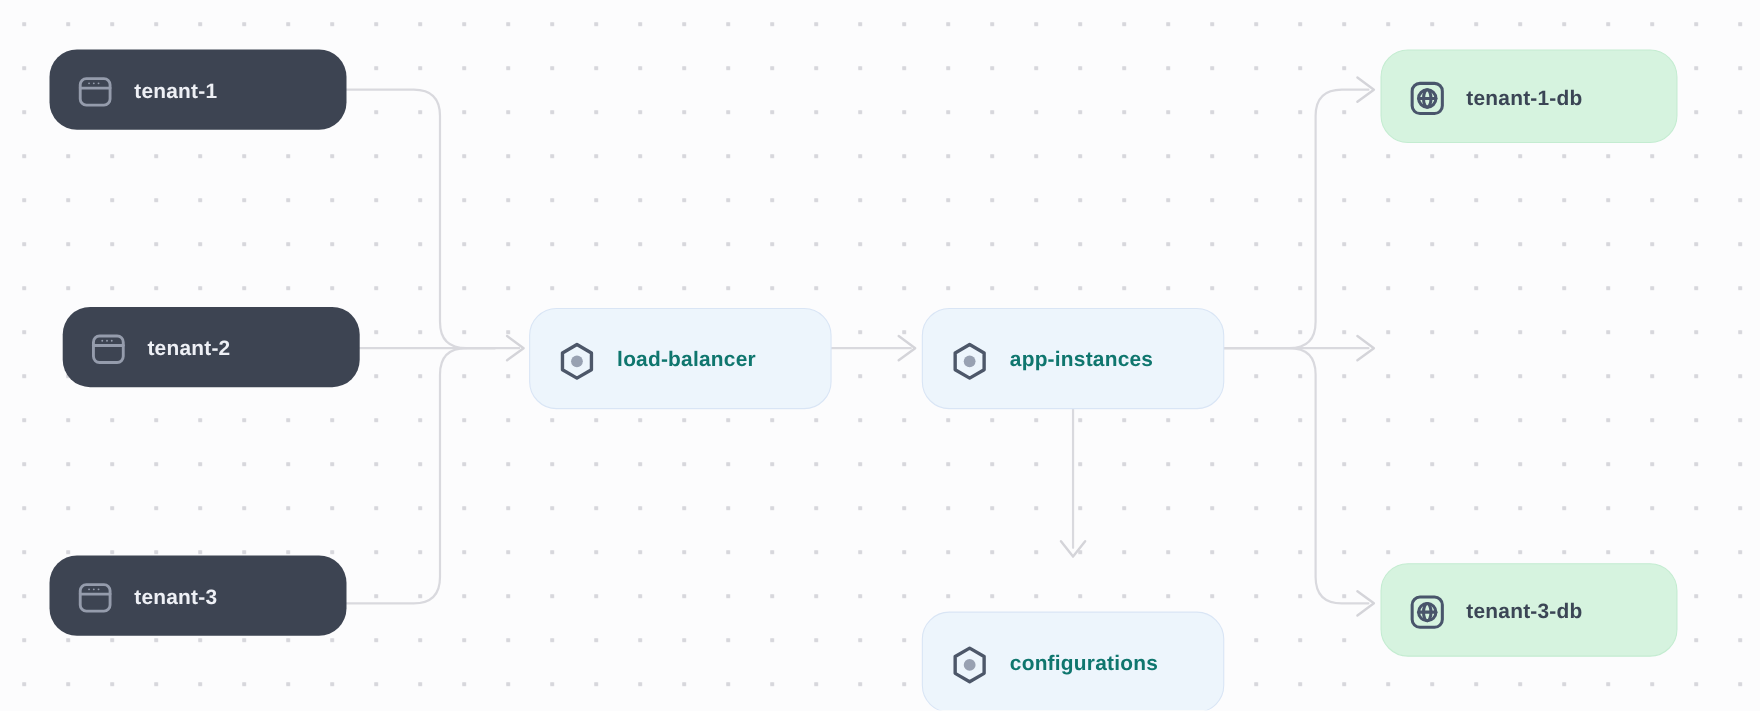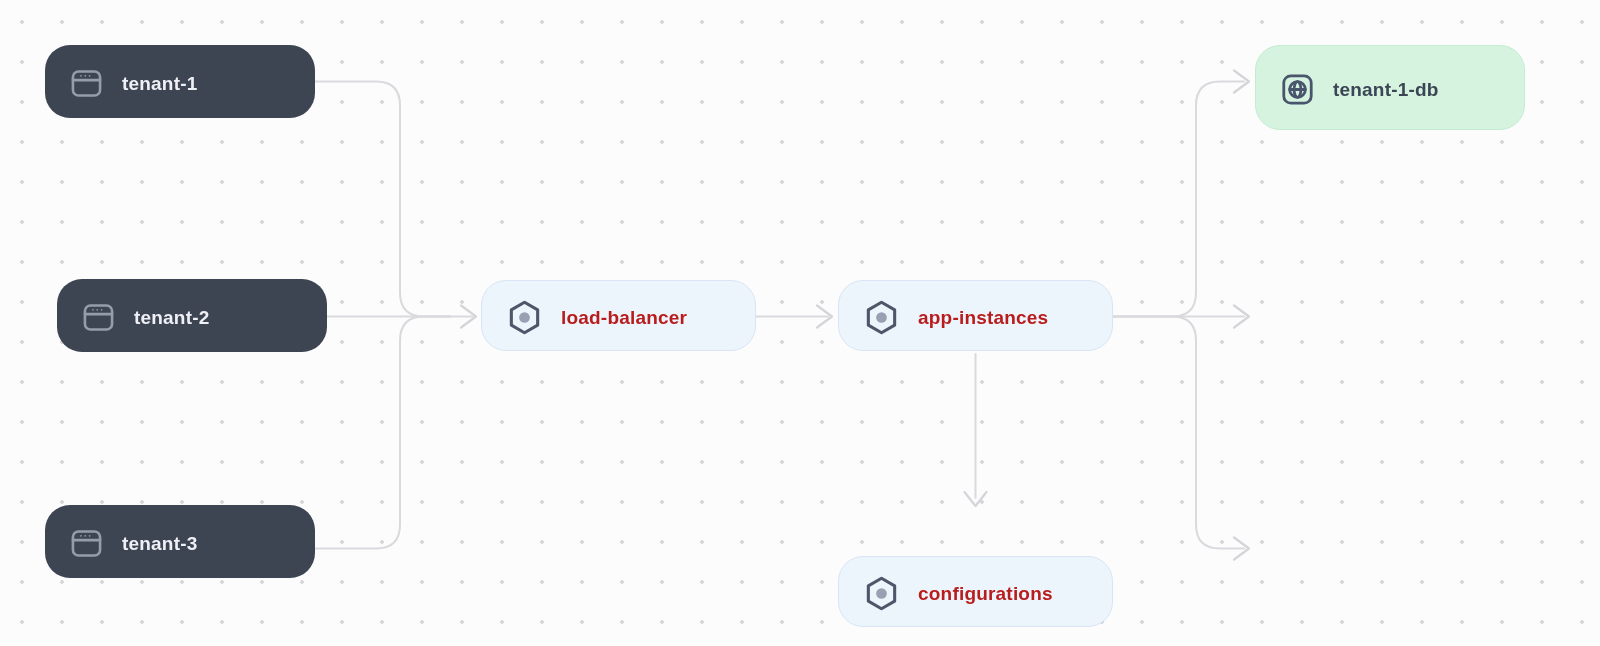--- a/index.html
+++ b/index.html
@@ -13,21 +13,21 @@
   svg.edge-layer{position:absolute;left:0;top:0;}
   .edge{fill:none;stroke:#d9d9de;stroke-width:2;stroke-linecap:round;stroke-linejoin:round;}
   .arrowhead{fill:none;stroke:#d4d4d9;stroke-width:2.2;stroke-linecap:round;stroke-linejoin:round;}
   .node{
     position:absolute;box-sizing:border-box;display:flex;align-items:center;
     gap:17px;padding:4px 18px 0 23px;border-radius:25px;
     font-size:19px;font-weight:600;letter-spacing:.2px;white-space:nowrap;
   }
   .node .icon{flex:0 0 auto;display:flex;}
   .tenant{width:270px;height:73px;background:#3d4452;color:#eef0f5;}
-  .service{width:275px;height:71px;background:#edf5fc;border:1.5px solid #d9e5f5;color:#b91c1c;}
+  .service{width:275px;height:92px;background:#edf5fc;border:1.5px solid #d9e5f5;color:#0f766e;}
   .db{width:270px;height:85px;background:#d6f3df;border:1.5px solid #c4ecd1;color:#3b4555;}
   
   .n-t1{left:45px;top:45px;}
   .n-t2{left:45px;top:279px;margin-left:12px;}
   .n-t3{left:45px;top:505px;}
   .n-lb{left:481px;top:280px;}
   .n-ai{left:838px;top:280px;}
   .n-cf{left:838px;top:512px;margin-top:44px;}
   .n-d1{left:1255px;top:45px;}
   .n-d2{left:1255px;top:279px;}
@@ -141,14 +141,25 @@
         <rect x="3.1" y="3.1" width="17.8" height="17.8" rx="4.6"></rect>
         <circle cx="12" cy="12" r="5.1"></circle>
         <ellipse cx="12" cy="12" rx="2.2" ry="5.1"></ellipse>
         <line x1="6.9" y1="12" x2="17.1" y2="12"></line>
       </svg>
     </span>
     <span>tenant-1-db</span>
   </div>
 
 
+  <div class="node db n-d3">
+    <span class="icon">
+      <svg width="37" height="37" viewBox="0 0 24 24" fill="none" class="gi" stroke-width="1.8" stroke-linecap="round" stroke-linejoin="round">
+        <rect x="3.1" y="3.1" width="17.8" height="17.8" rx="4.6"></rect>
+        <circle cx="12" cy="12" r="5.1"></circle>
+        <ellipse cx="12" cy="12" rx="2.2" ry="5.1"></ellipse>
+        <line x1="6.9" y1="12" x2="17.1" y2="12"></line>
+      </svg>
+    </span>
+    <span>tenant-3-db</span>
+  </div>
 
 </div>
 
 </body></html>

